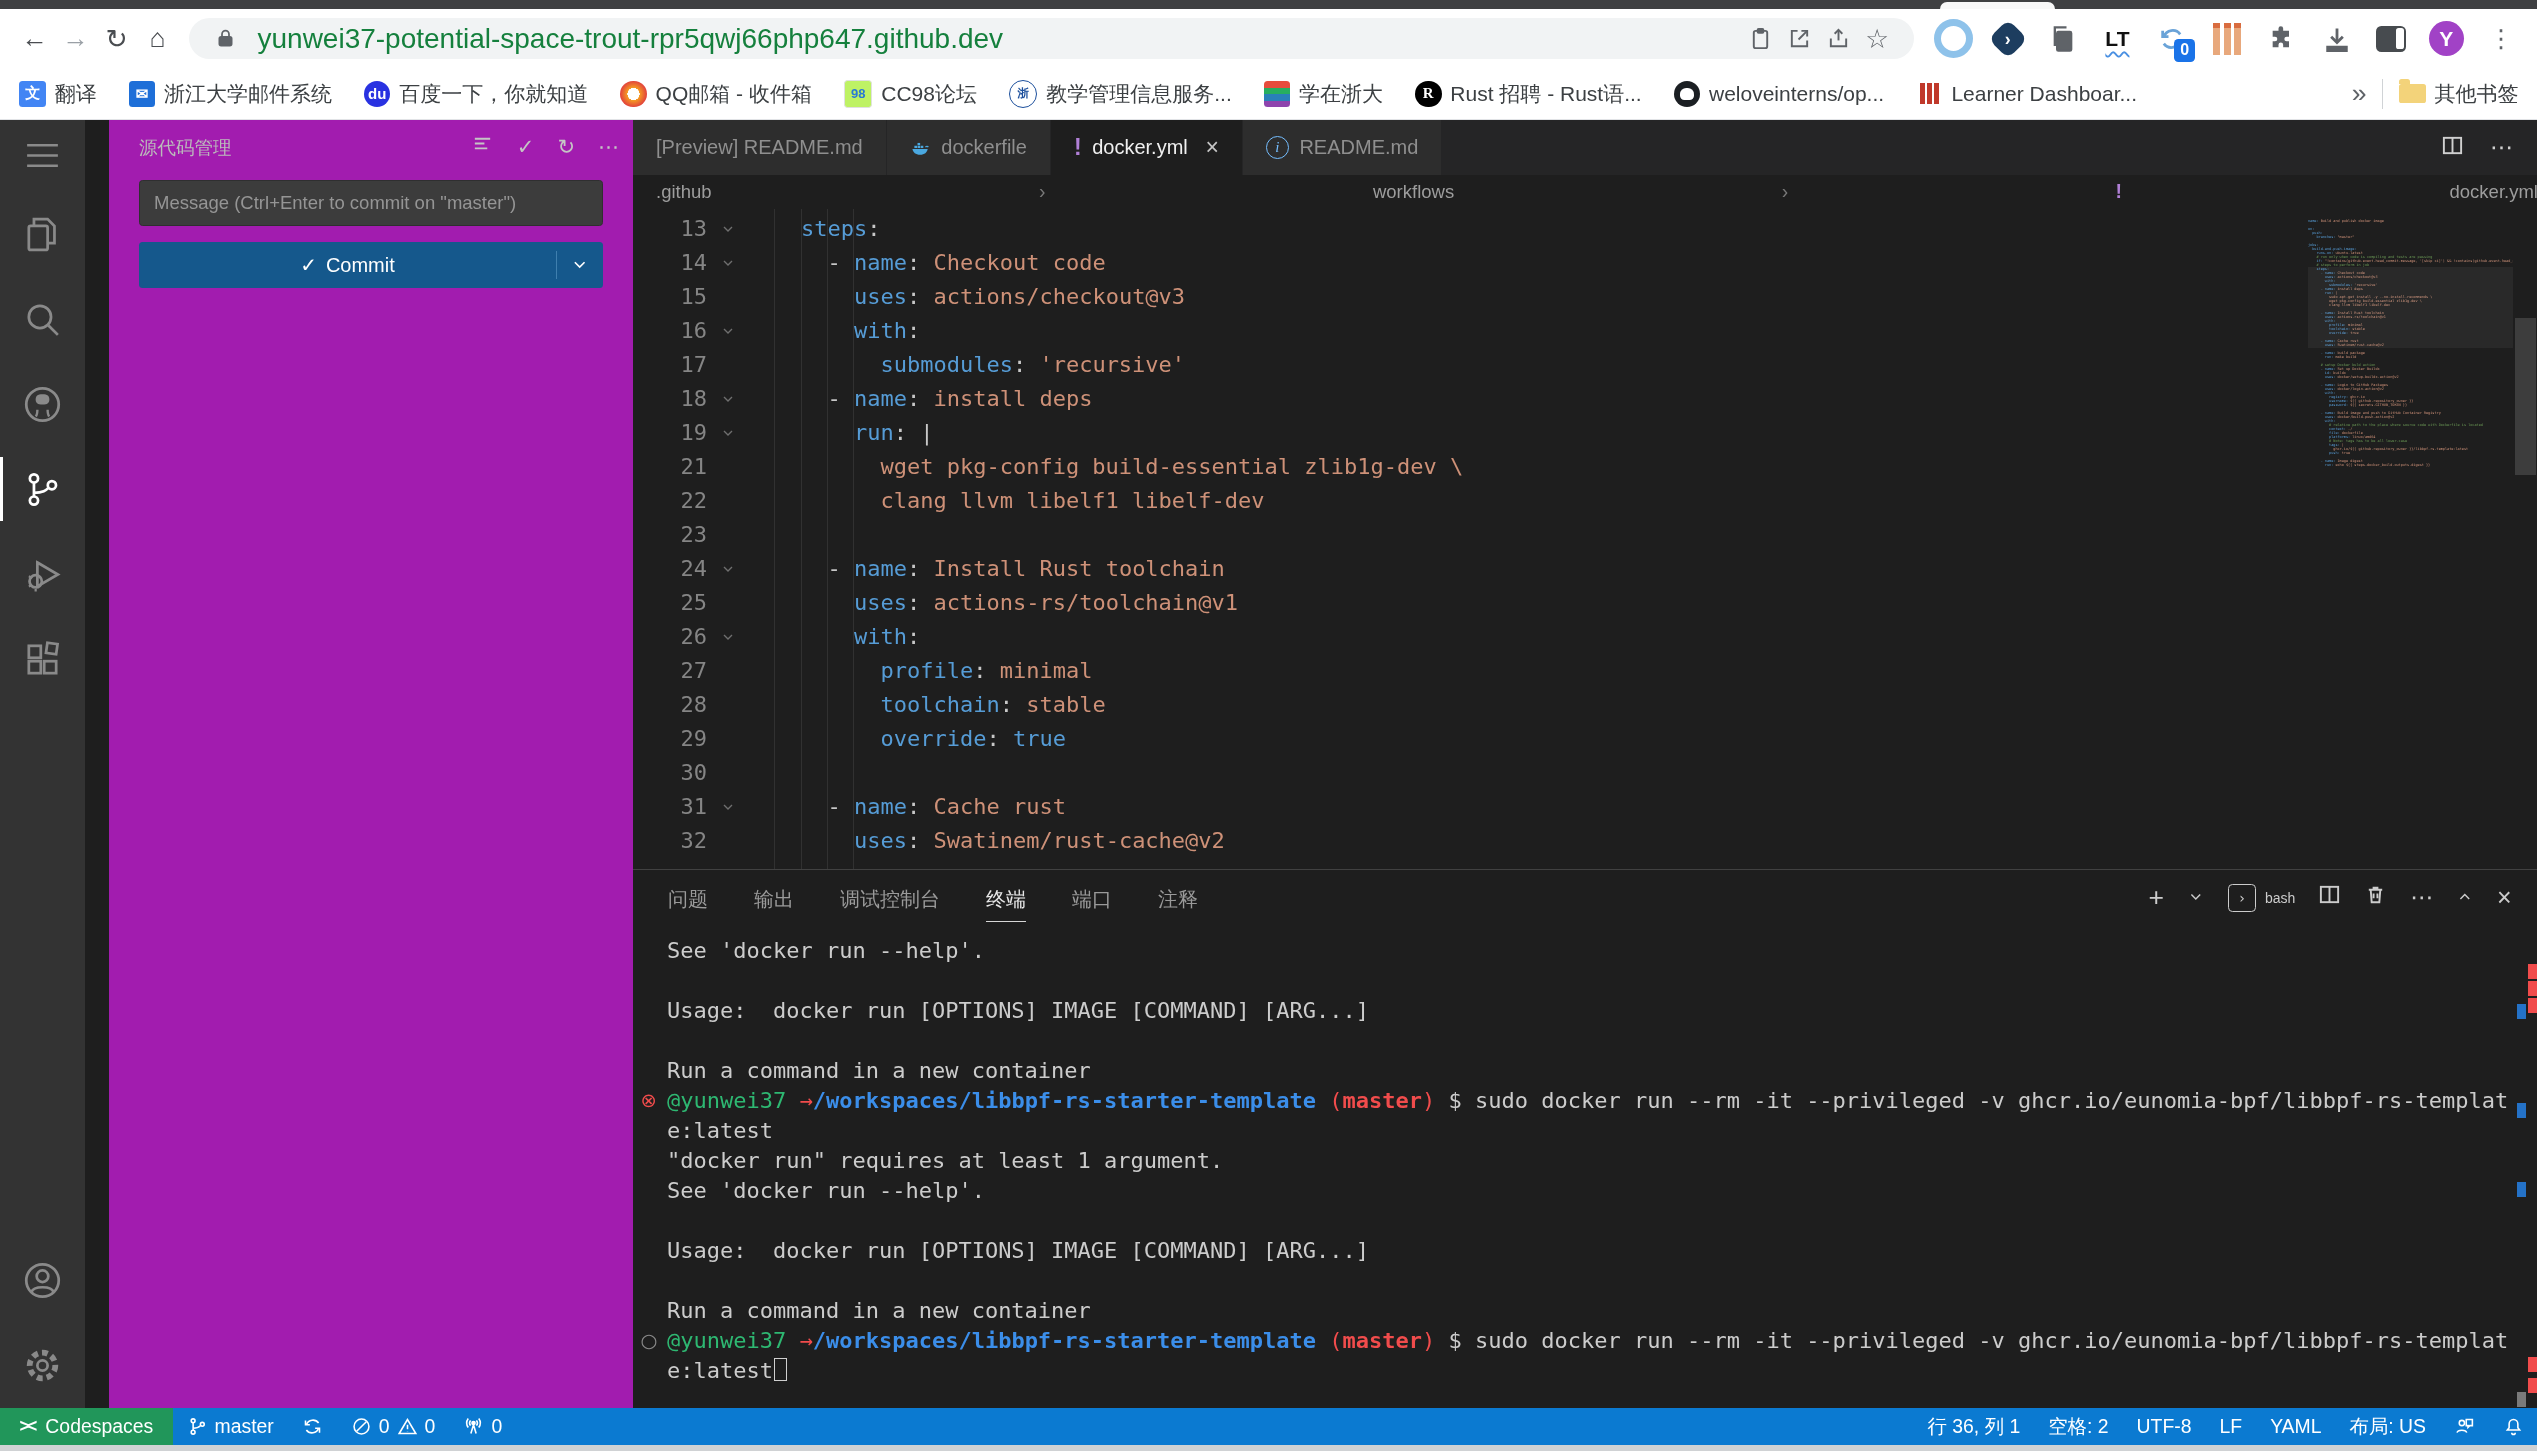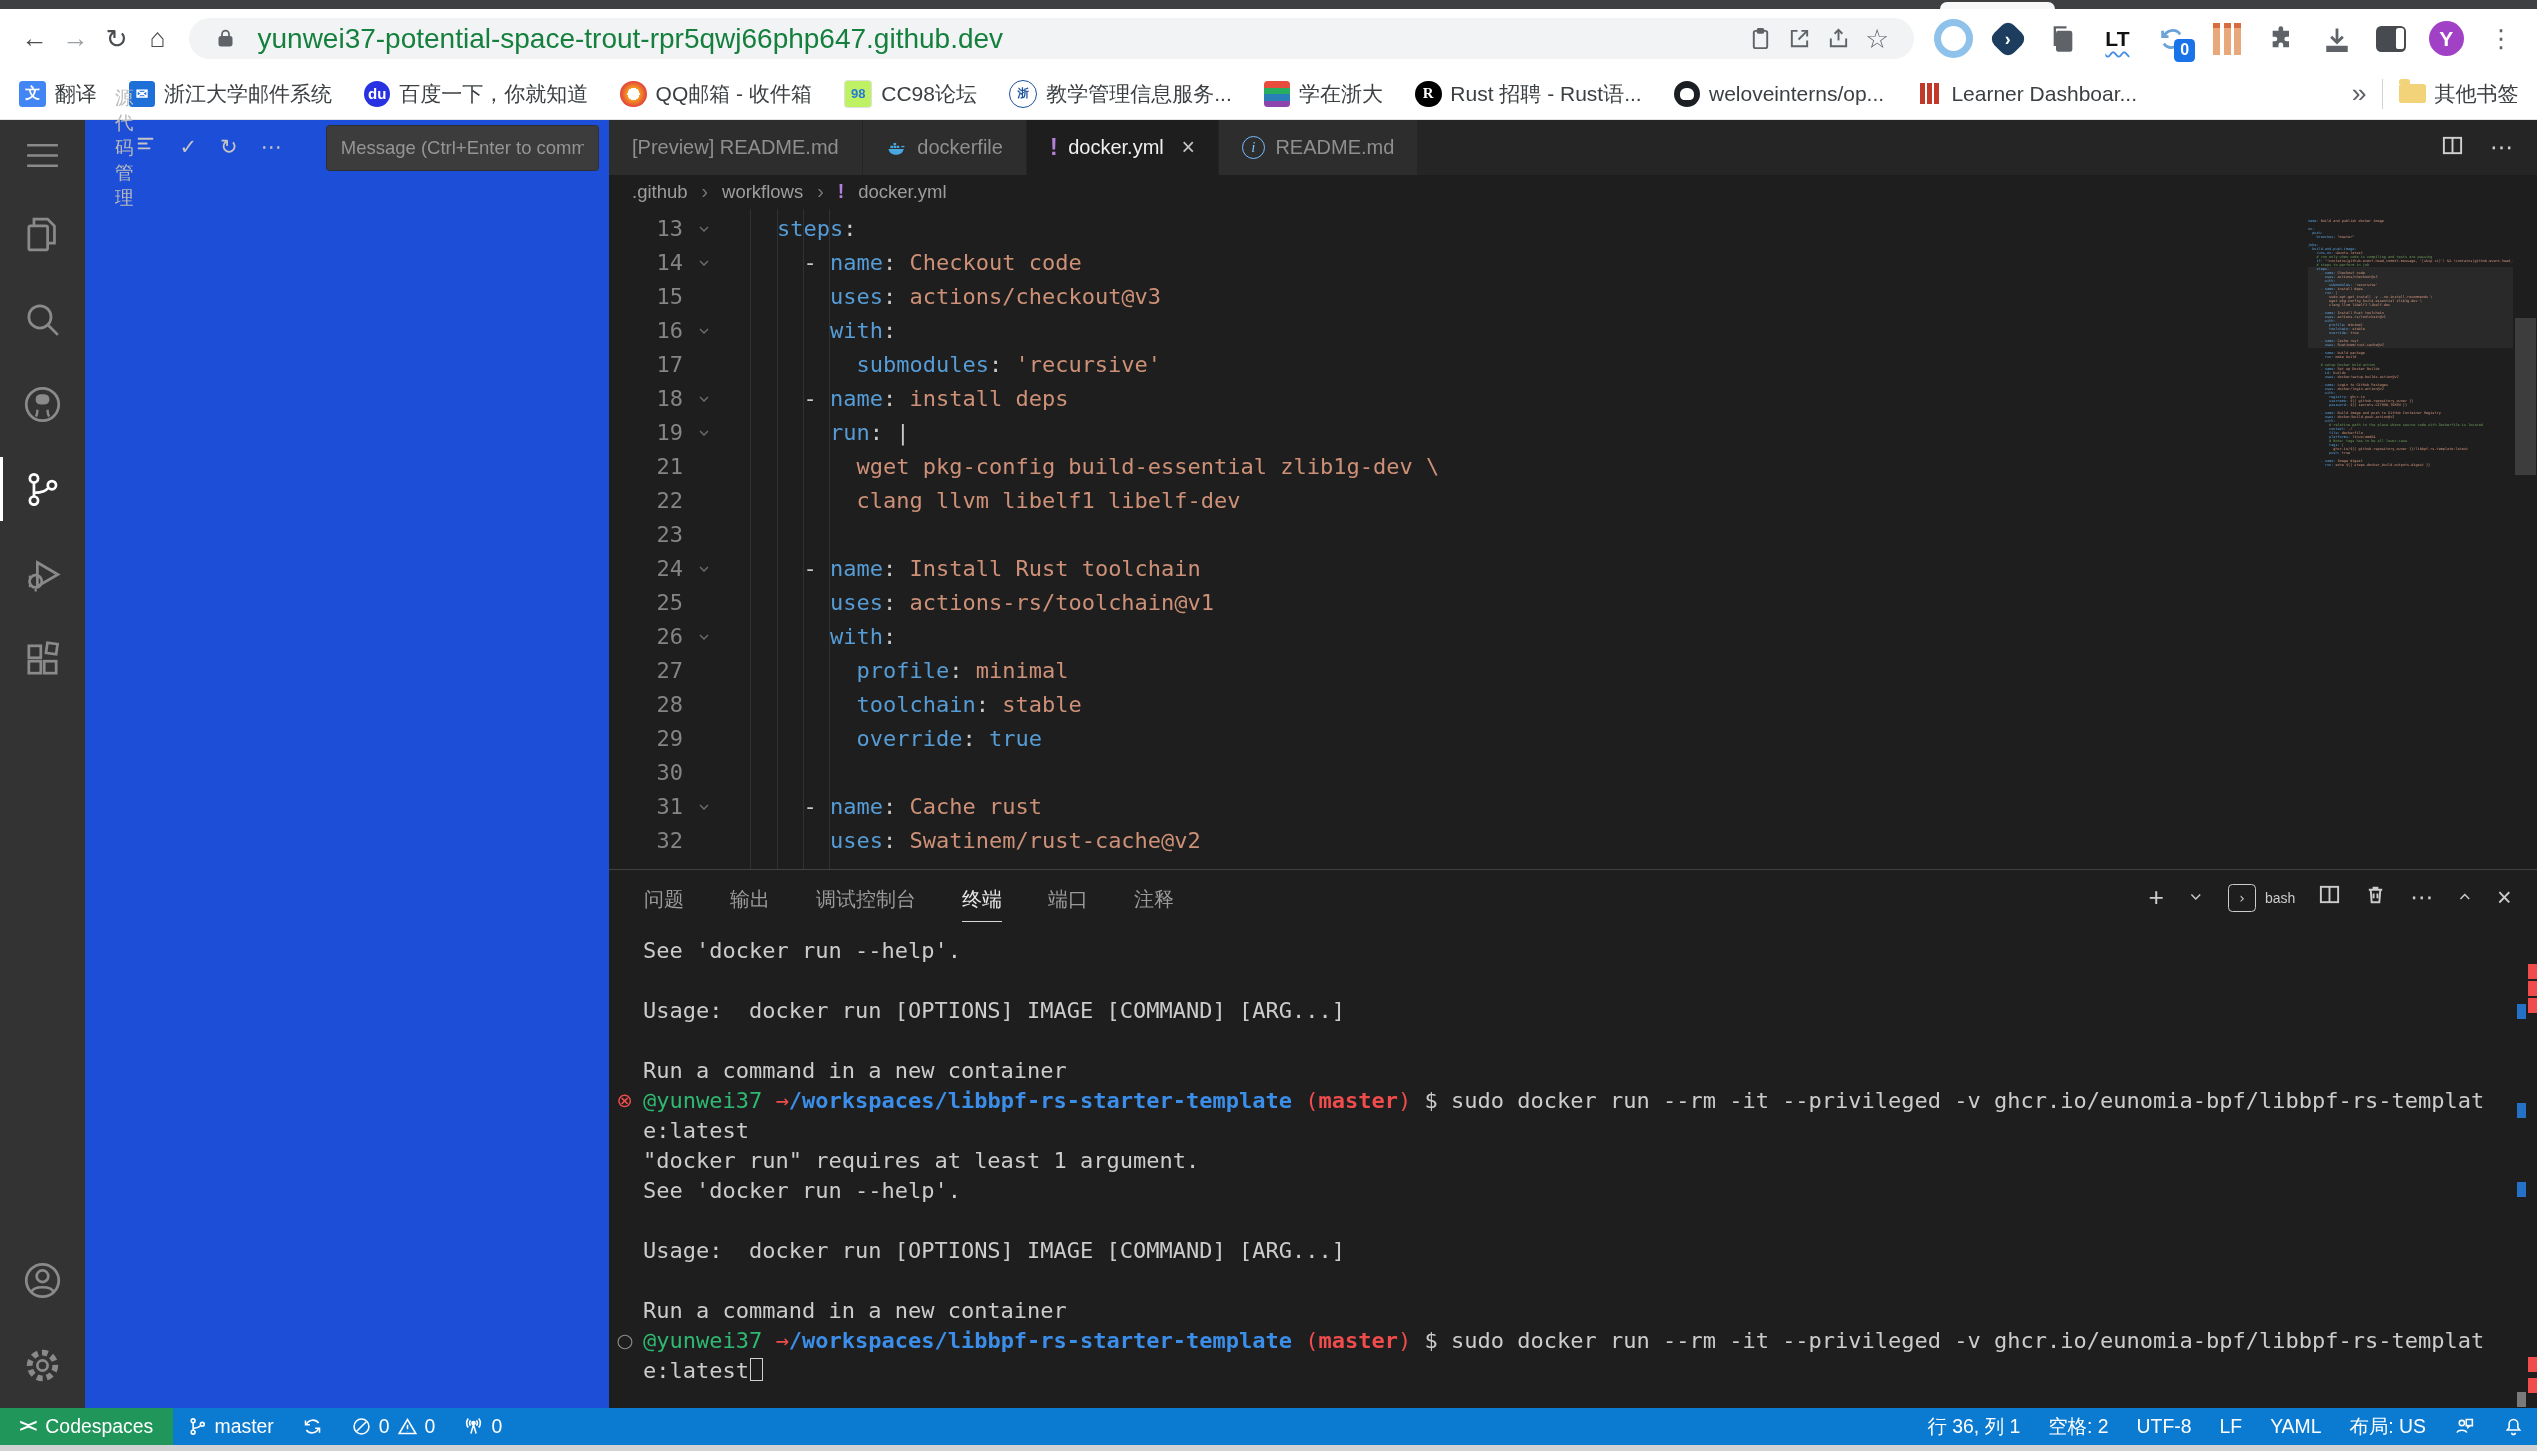--- a/index.html
+++ b/index.html
@@ -44,21 +44,21 @@
 
   
   .vscode{position:relative;height:1288px;display:flex;background:#1e1e1e;}
   .activitybar{width:85px;background:#333333;display:flex;flex-direction:column;align-items:stretch;position:relative;flex:0 0 auto;}
   .act{height:85px;display:flex;align-items:center;justify-content:center;position:relative;color:#8a8a8a;}
   .act.small{height:72px;}
   .act svg{width:41px;height:41px;stroke:#8a8a8a;fill:none;stroke-width:1.6;}
   .act.active svg{stroke:#ffffff;}
   .act.active::before{content:"";position:absolute;left:0;top:10.6px;bottom:10.6px;width:2.6px;background:#ffffff;}
   .act-bottom{margin-top:auto;}
-  .sidebar{width:524px;background:#1d4ed8;flex:0 0 auto;display:flex;flex-direction:row;}
+  .sidebar{width:524px;background:#a21caf;flex:0 0 auto;display:flex;flex-direction:column;margin-left:24px;}
   .sb-header{height:55px;display:flex;align-items:center;padding:0 14px 0 30px;color:#bbbbbb;}
   .sb-title{font-size:18.5px;flex:1 1 auto;}
   .sb-acts{display:flex;align-items:center;gap:23px;color:#c5c5c5;font-size:21px;}
   .sb-acts svg{width:23px;height:23px;stroke:#c5c5c5;fill:none;stroke-width:2;}
   .msg-input{margin:5.3px 30px 0 30px;height:44px;background:#3c3c3c;border:0.9px solid #2f2f30;border-radius:3.5px;
     color:#cccccc;font-size:18.5px;padding:0 14px;font-family:"Liberation Sans",sans-serif;}
   .msg-input::placeholder{color:#959595;}
   .commit-btn{margin:16px 30px 0 30px;height:46px;background:#15588c;border-radius:3.5px;color:#ffffff;
     display:flex;align-items:center;font-size:20px;}
   .commit-main{flex:1 1 auto;display:flex;align-items:center;justify-content:center;gap:8.8px;}
@@ -69,21 +69,21 @@
   .tabbar{height:55px;background:#252526;display:flex;align-items:stretch;}
   .etab{display:flex;align-items:center;gap:10.6px;padding:0 23px;font-size:20px;color:#8f8f8f;
     background:#2d2d2d;border-right:0.9px solid #252526;white-space:nowrap;}
   .etab.active{background:#1e1e1e;color:#f0f0f0;}
   .etab .close{margin-left:7px;font-size:23px;color:#c5c5c5;}
   .yaml-bang{color:#b180d7;font-weight:bold;font-size:23px;}
   .info-ic{width:21px;height:21px;border:1.8px solid #75beff;border-radius:50%;color:#75beff;font-size:15px;
     display:flex;align-items:center;justify-content:center;font-style:italic;font-family:"Liberation Serif",serif;}
   .tab-actions{margin-left:auto;display:flex;align-items:center;gap:26.5px;padding:0 25px;color:#d0d0d0;}
   .tab-actions svg{width:23px;height:23px;stroke:#d0d0d0;fill:none;stroke-width:2;}
-  .breadcrumb{height:34px;display:flex;align-items:center;gap:14px;padding-left:23px;font-size:18.5px;color:#9d9d9d;background:#1e1e1e;}
+  .breadcrumb{height:34px;display:flex;align-items:center;gap:20px;padding-left:23px;font-size:18.5px;color:#9d9d9d;background:#1e1e1e;justify-content:space-between;}
   .crumb-sep{font-size:19.4px;color:#7a7a7a;}
 
   .code-area{flex:1 1 auto;position:relative;overflow:hidden;background:#1e1e1e;
     font-family:"DejaVu Sans Mono",monospace;font-size:22px;}
   .guide{position:absolute;top:0;bottom:0;width:0.9px;background:#313131;}
   .code-lines{position:relative;padding-top:3.5px;}
   .cl{display:flex;height:34px;line-height:34px;}
   .ln{width:74px;text-align:right;color:#858585;flex:0 0 auto;}
   .fold{width:41px;text-align:center;color:#666;flex:0 0 auto;display:flex;align-items:center;justify-content:center;}
   .fold svg{width:16px;height:16px;stroke:#6f6f6f;fill:none;stroke-width:2;}

